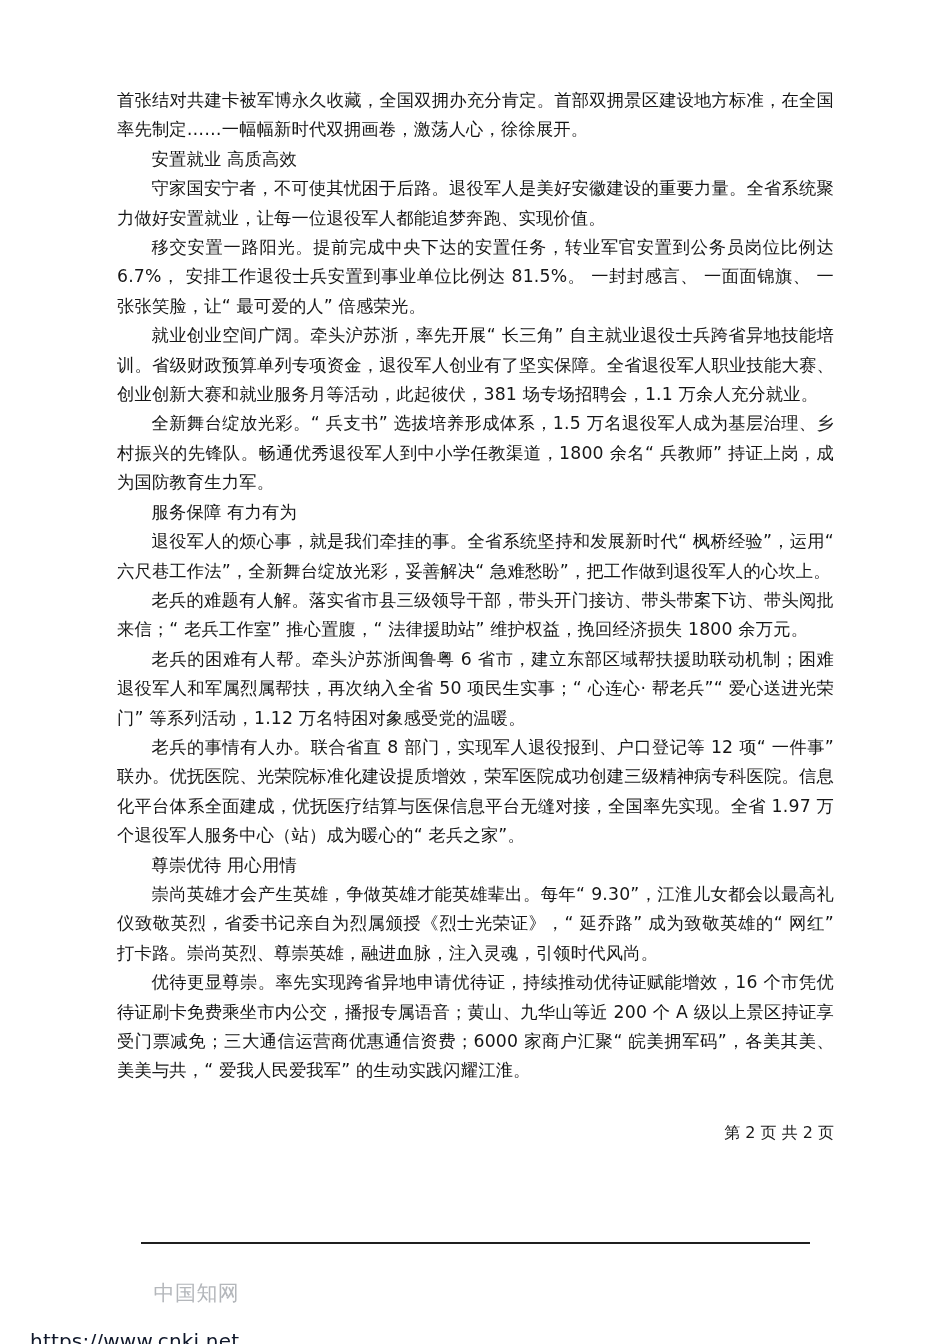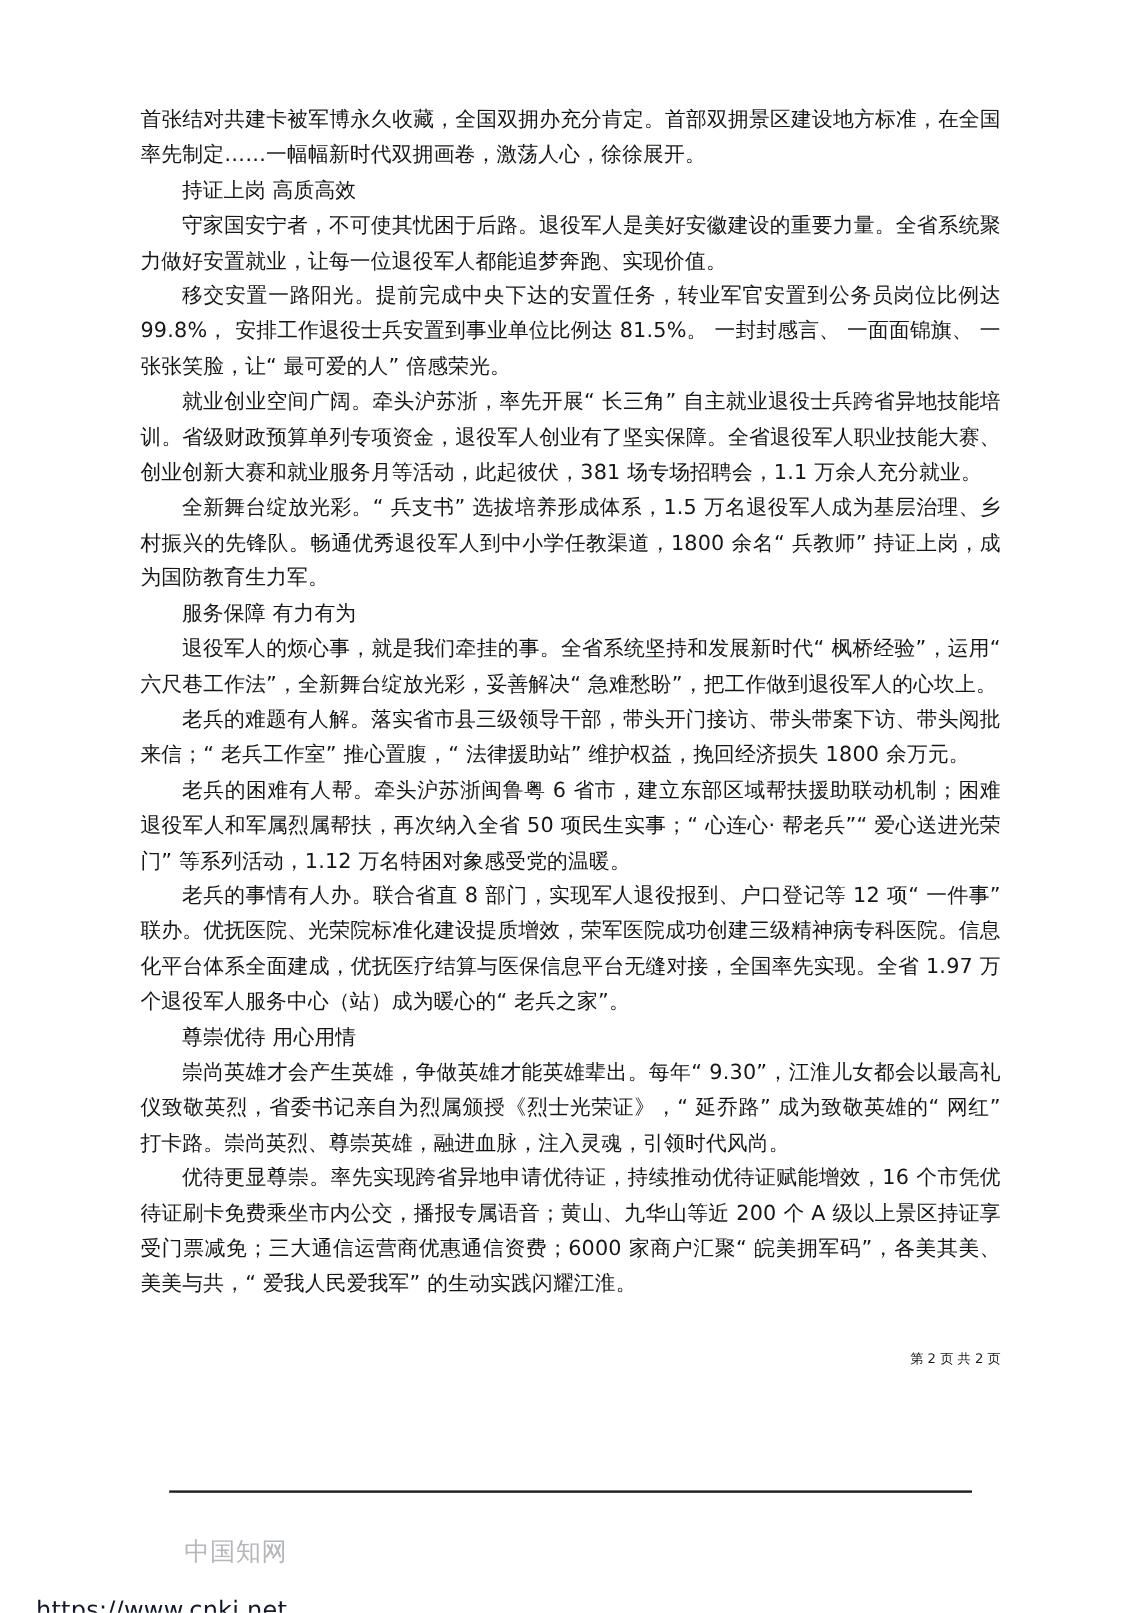--- a/index.html
+++ b/index.html
@@ -52,21 +52,21 @@
   .para.heading {
     text-indent: 2em;
   }
 
   .footer-pagenum {
     position: absolute;
     left: 0;
     top: 1122px;
     width: 834px;
     text-align: right;
-    font-size: 11px;
+    font-size: 16px;
     line-height: 22px;
     color: #1a1a1a;
     font-family: "DejaVu Sans", "Liberation Sans", sans-serif;
   }
 
   .divider {
     position: absolute;
     left: 141px;
     top: 1242px;
     width: 669px;
@@ -100,23 +100,23 @@
     color: #0f172a;
   }
 </style>
 </head>
 <body>
 
 <div class="page">
 
   <div class="doc-body">
       <p class="para">首张结对共建卡被军博永久收藏，全国双拥办充分肯定。首部双拥景区建设地方标准，在全国率先制定……一幅幅新时代双拥画卷，激荡人心，徐徐展开。</p>
-      <p class="para indent heading">持证上岗 高质高效</p>
+      <p class="para indent heading">安置就业 高质高效</p>
       <p class="para indent">守家国安宁者，不可使其忧困于后路。退役军人是美好安徽建设的重要力量。全省系统聚力做好安置就业，让每一位退役军人都能追梦奔跑、实现价值。</p>
-      <p class="para indent">移交安置一路阳光。提前完成中央下达的安置任务，转业军官安置到公务员岗位比例达 99.8%， 安排工作退役士兵安置到事业单位比例达 81.5%。 一封封感言、 一面面锦旗、 一张张笑脸，让“ 最可爱的人” 倍感荣光。</p>
+      <p class="para indent">移交安置一路阳光。提前完成中央下达的安置任务，转业军官安置到公务员岗位比例达 6.7%， 安排工作退役士兵安置到事业单位比例达 81.5%。 一封封感言、 一面面锦旗、 一张张笑脸，让“ 最可爱的人” 倍感荣光。</p>
       <p class="para indent">就业创业空间广阔。牵头沪苏浙，率先开展“ 长三角” 自主就业退役士兵跨省异地技能培训。省级财政预算单列专项资金，退役军人创业有了坚实保障。全省退役军人职业技能大赛、创业创新大赛和就业服务月等活动，此起彼伏，381 场专场招聘会，1.1 万余人充分就业。</p>
       <p class="para indent">全新舞台绽放光彩。“ 兵支书” 选拔培养形成体系，1.5 万名退役军人成为基层治理、乡村振兴的先锋队。畅通优秀退役军人到中小学任教渠道，1800 余名“ 兵教师” 持证上岗，成为国防教育生力军。</p>
       <p class="para indent heading">服务保障 有力有为</p>
       <p class="para indent">退役军人的烦心事，就是我们牵挂的事。全省系统坚持和发展新时代“ 枫桥经验”，运用“ 六尺巷工作法”，全新舞台绽放光彩，妥善解决“ 急难愁盼”，把工作做到退役军人的心坎上。</p>
       <p class="para indent">老兵的难题有人解。落实省市县三级领导干部，带头开门接访、带头带案下访、带头阅批来信；“ 老兵工作室” 推心置腹，“ 法律援助站” 维护权益，挽回经济损失 1800 余万元。</p>
       <p class="para indent">老兵的困难有人帮。牵头沪苏浙闽鲁粤 6 省市，建立东部区域帮扶援助联动机制；困难退役军人和军属烈属帮扶，再次纳入全省 50 项民生实事；“ 心连心· 帮老兵”“ 爱心送进光荣门” 等系列活动，1.12 万名特困对象感受党的温暖。</p>
       <p class="para indent">老兵的事情有人办。联合省直 8 部门，实现军人退役报到、户口登记等 12 项“ 一件事” 联办。优抚医院、光荣院标准化建设提质增效，荣军医院成功创建三级精神病专科医院。信息化平台体系全面建成，优抚医疗结算与医保信息平台无缝对接，全国率先实现。全省 1.97 万个退役军人服务中心（站）成为暖心的“ 老兵之家”。</p>
       <p class="para indent heading">尊崇优待 用心用情</p>
       <p class="para indent">崇尚英雄才会产生英雄，争做英雄才能英雄辈出。每年“ 9.30”，江淮儿女都会以最高礼仪致敬英烈，省委书记亲自为烈属颁授《烈士光荣证》，“ 延乔路” 成为致敬英雄的“ 网红” 打卡路。崇尚英烈、尊崇英雄，融进血脉，注入灵魂，引领时代风尚。</p>
       <p class="para indent">优待更显尊崇。率先实现跨省异地申请优待证，持续推动优待证赋能增效，16 个市凭优待证刷卡免费乘坐市内公交，播报专属语音；黄山、九华山等近 200 个 A 级以上景区持证享受门票减免；三大通信运营商优惠通信资费；6000 家商户汇聚“ 皖美拥军码”，各美其美、美美与共，“ 爱我人民爱我军” 的生动实践闪耀江淮。</p>

